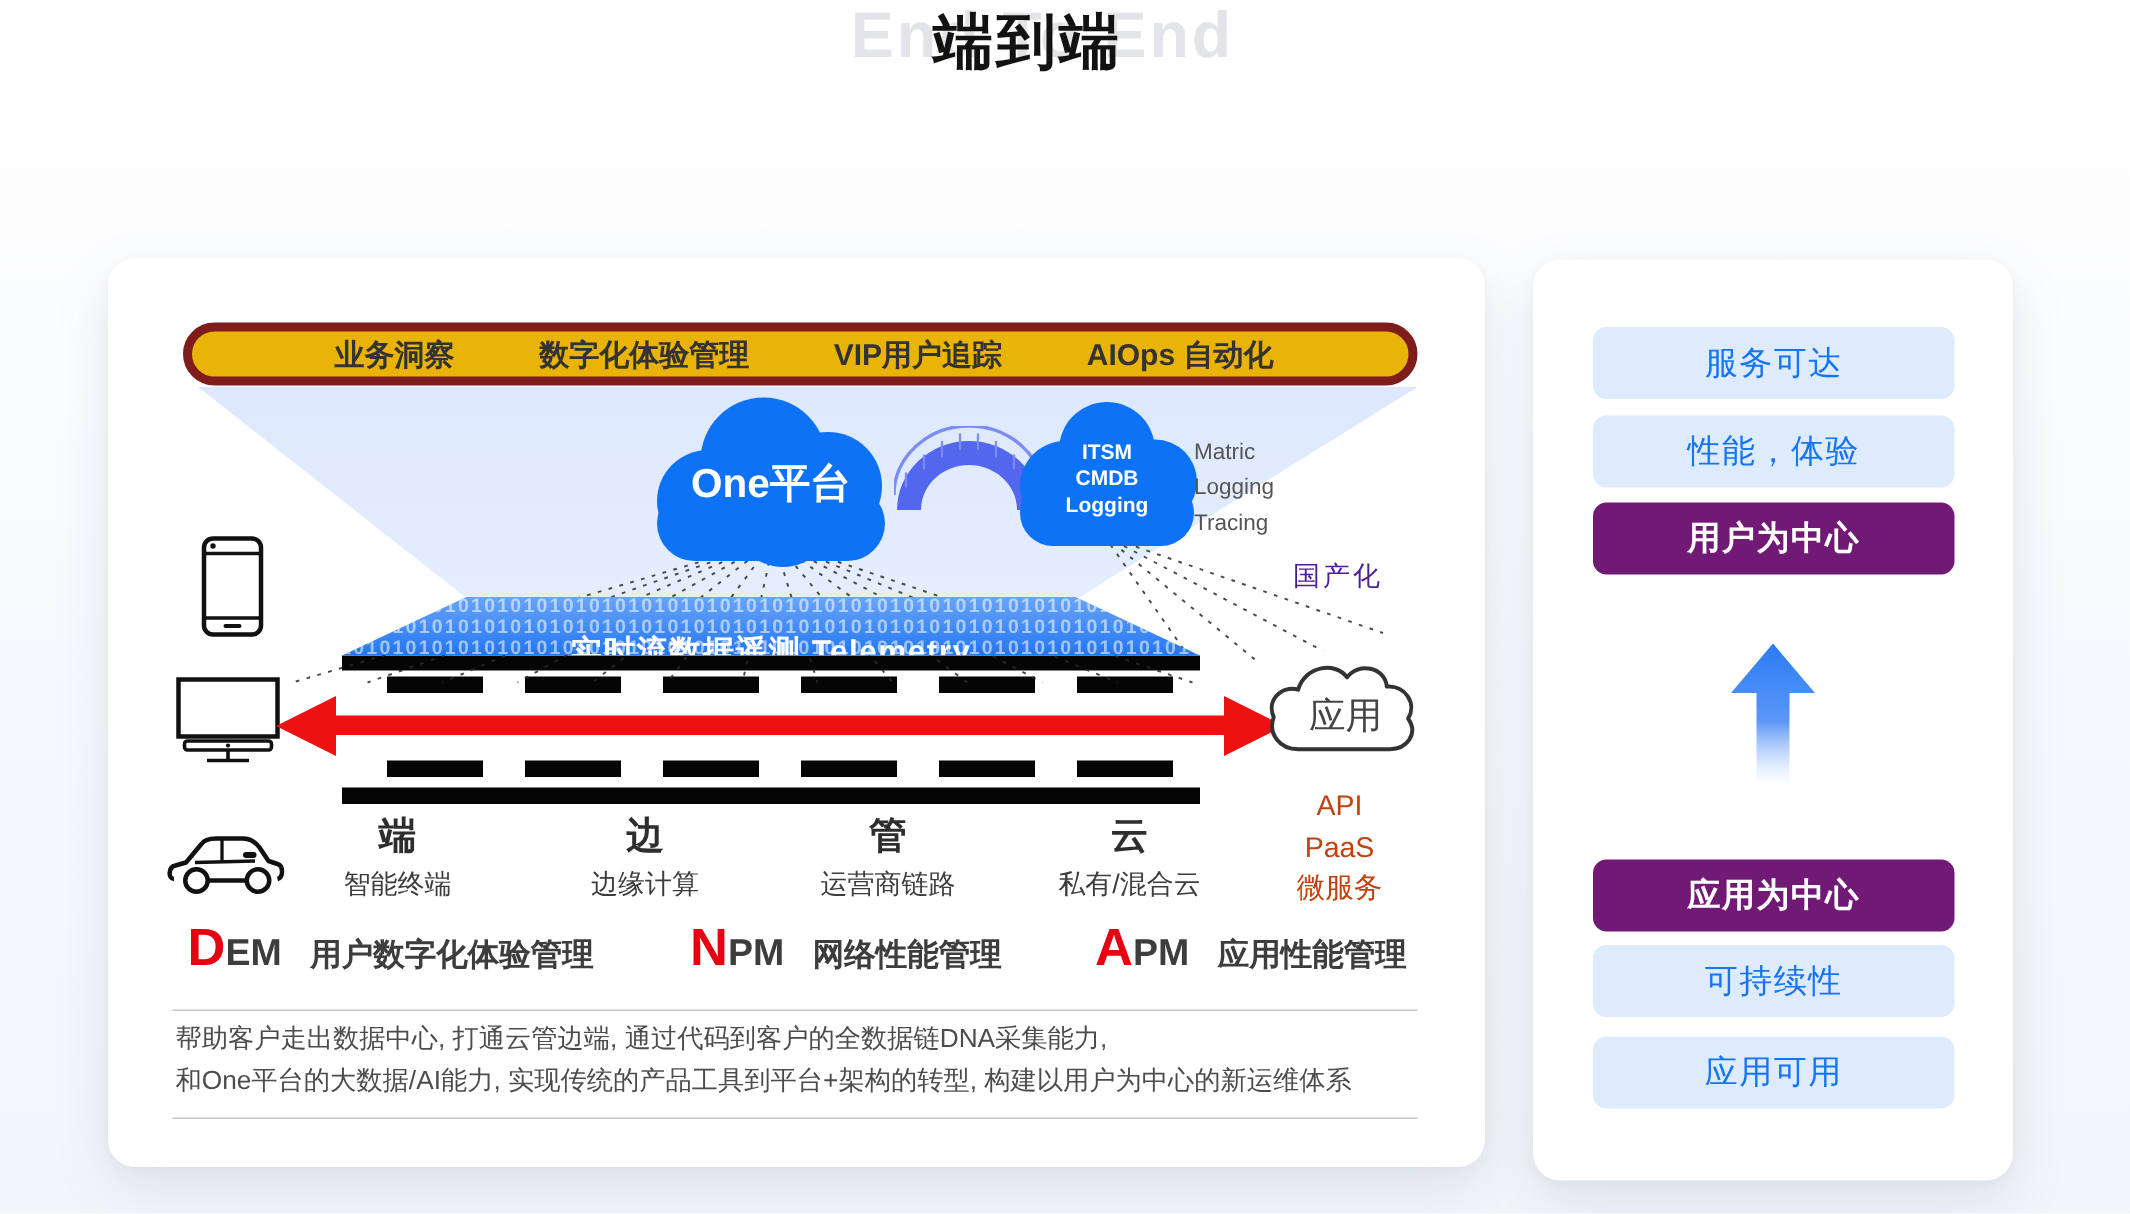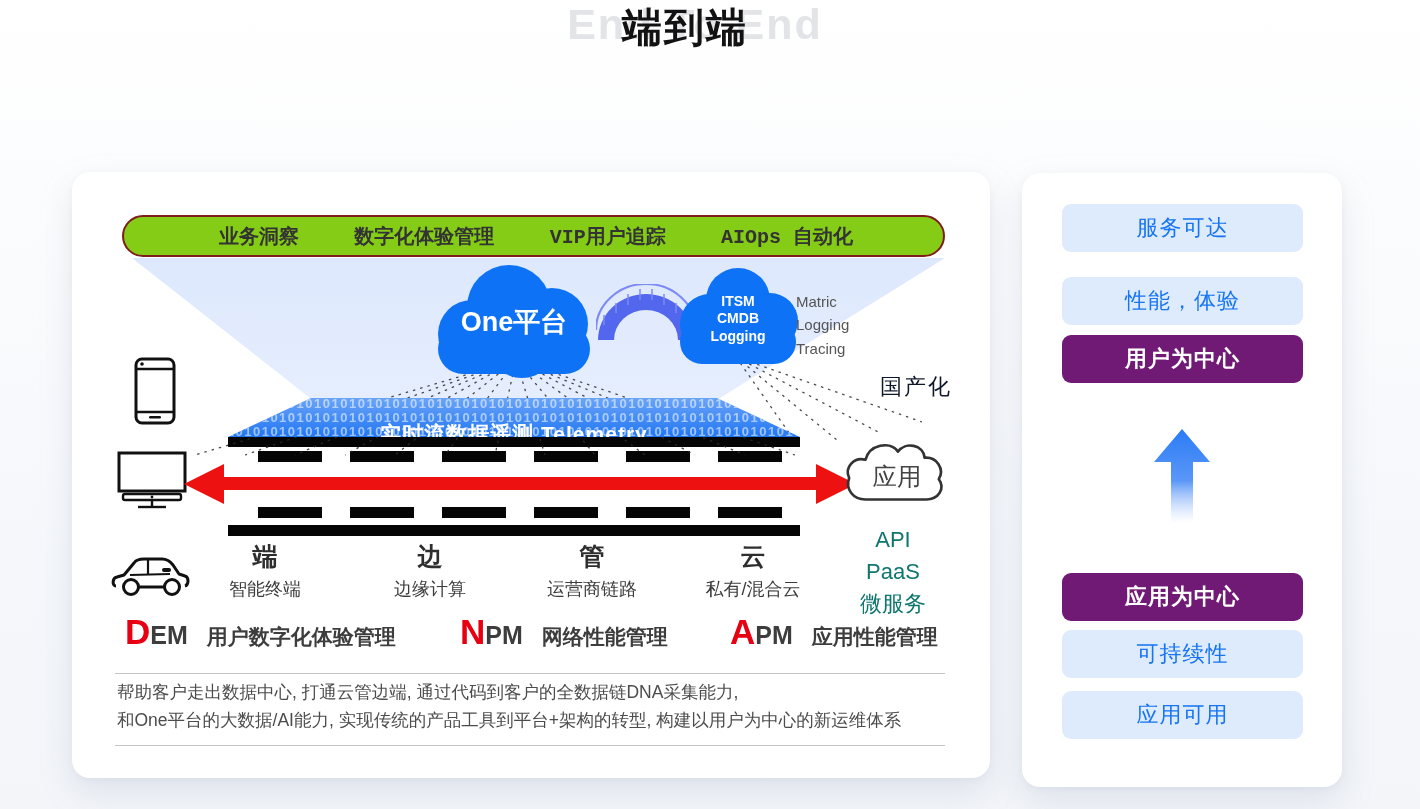--- a/index.html
+++ b/index.html
@@ -18,23 +18,23 @@
     font-size:40px; font-weight:600; color:#121212; letter-spacing:2px; }
 
   
   .card { background:#fff; border-radius:18px;
     box-shadow:0 14px 34px rgba(130,145,170,.18), 0 2px 6px rgba(130,145,170,.08); }
   .main-card { left:72px; top:172px; width:918px; height:606px; }
   .side-card { left:1022px; top:173px; width:320px; height:614px; }
 
   
   .pill { left:50px; top:43px; width:823px; height:42px;
-    border:2px solid #7f1d1d; border-radius:24px; background:#84cc16;
+    border:6px solid #7f1d1d; border-radius:24px; background:#eab308;
     display:flex; align-items:center; justify-content:space-between;
-    padding:0 90px 0 95px; z-index:6;font-family:Liberation Mono, monospace; }
+    padding:0 90px 0 95px; z-index:6; }
   .pill span { font-size:20px; font-weight:bold; color:#333; white-space:nowrap; }
 
   
   .beam { left:0; top:0; width:918px; height:606px; pointer-events:none;
     clip-path:polygon(60px 86px, 873px 86px, 648px 226px, 238px 226px);
     background:linear-gradient(180deg, rgba(64,125,245,.20) 0%, rgba(64,125,245,.10) 55%, rgba(64,125,245,.03) 100%); }
 
   
   .band { left:156px; top:226px; width:572px; height:39px;
     clip-path:polygon(14.5% 0, 85.5% 0, 100% 100%, 0 100%);
@@ -67,25 +67,25 @@
   .cloud-one { left:352px; top:90px; z-index:5; }
   .cloud-one-label { left:352px; top:90px; width:180px; height:120px; z-index:6;
     display:flex; align-items:center; justify-content:center;
     font-size:27px; font-weight:bold; color:#fff; }
   .cloud-itsm { left:598px; top:94px; z-index:5; }
   .cloud-itsm-label { left:598px; top:100px; width:136px; height:94px; z-index:6;
     display:flex; flex-direction:column; align-items:center; justify-content:center;
     font-size:14px; font-weight:bold; color:#fff; line-height:1.25; }
   .bridge { left:524px; top:112px; z-index:4; }
   .side-note { left:724px; top:118px; font-size:15px; color:#555; line-height:1.55; z-index:6; }
-  .domestic { left:760px; top:200px; width:120px; text-align:right;
-    font-size:22px; color:#0f172a; letter-spacing:2px; }
+  .domestic { left:760px; top:200px; width:120px; text-align:center;
+    font-size:18px; color:#4c1d95; letter-spacing:2px; }
   .app-cloud { left:768px; top:262px; z-index:5; }
   .api-stack { left:761px; top:352px; width:120px; text-align:center;
-    font-size:22px; color:#0f766e; line-height:1.45; }
+    font-size:19px; color:#c2410c; line-height:1.45; }
 
   
   .icon-phone { left:61px; top:184px; }
   .icon-monitor { left:44px; top:278px; }
   .icon-car { left:38px; top:378px; }
 
   
   .col { top:368px; width:180px; text-align:center; }
   .col .k { font-size:25px; font-weight:bold; color:#2e2e2e; }
   .col .d { font-size:18px; color:#3c3c3c; margin-top:4px; }
@@ -103,21 +103,21 @@
   .rule1 { top:501px; } .rule2 { top:573px; }
   .footer-text { left:45px; top:506px; width:845px;
     font-size:17.5px; color:#4c4c4c; line-height:1.62; }
 
   
   .chip { left:40px; width:241px; height:48px; border-radius:9px;
     display:flex; align-items:center; justify-content:center;
     font-size:22px; letter-spacing:1px; }
   .chip.light { background:#ddebfc; color:#1674f5; }
   .chip.solid { background:#701a75; color:#fff; font-weight:bold; }
-  .c1{top:31px;} .c2{top:104px;} .c3{top:162px;}
+  .c1{top:45px;} .c2{top:104px;} .c3{top:162px;}
   .c4{top:400px;} .c5{top:457px;} .c6{top:518px;}
   .up-arrow { left:125px; top:256px; }
 </style>
 </head>
 <body>
 
 <div class="abs title-en">End To End</div>
 <div class="abs title-zh">端到端</div>
 
 <div class="abs card main-card">

